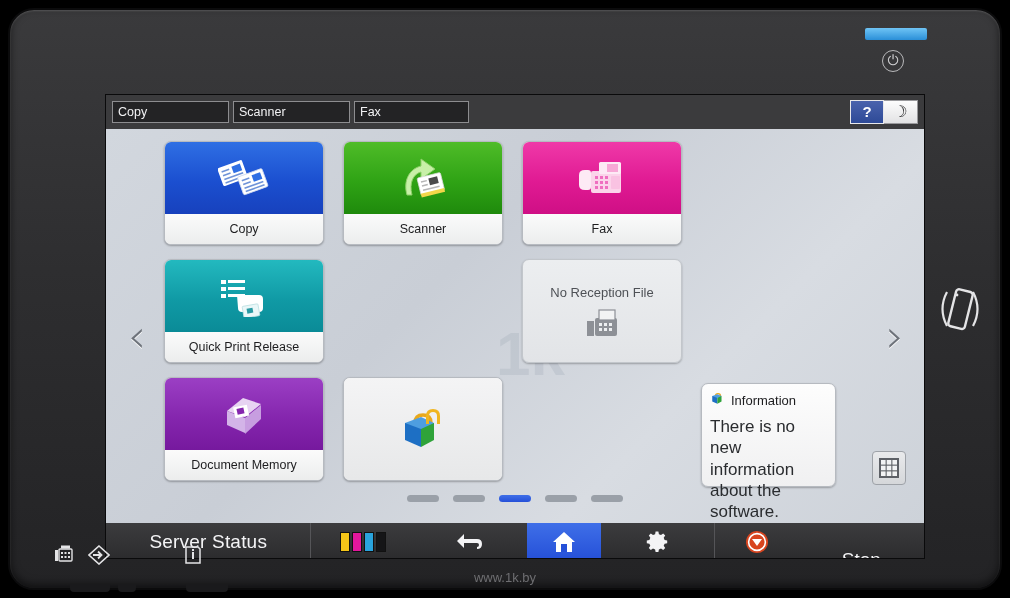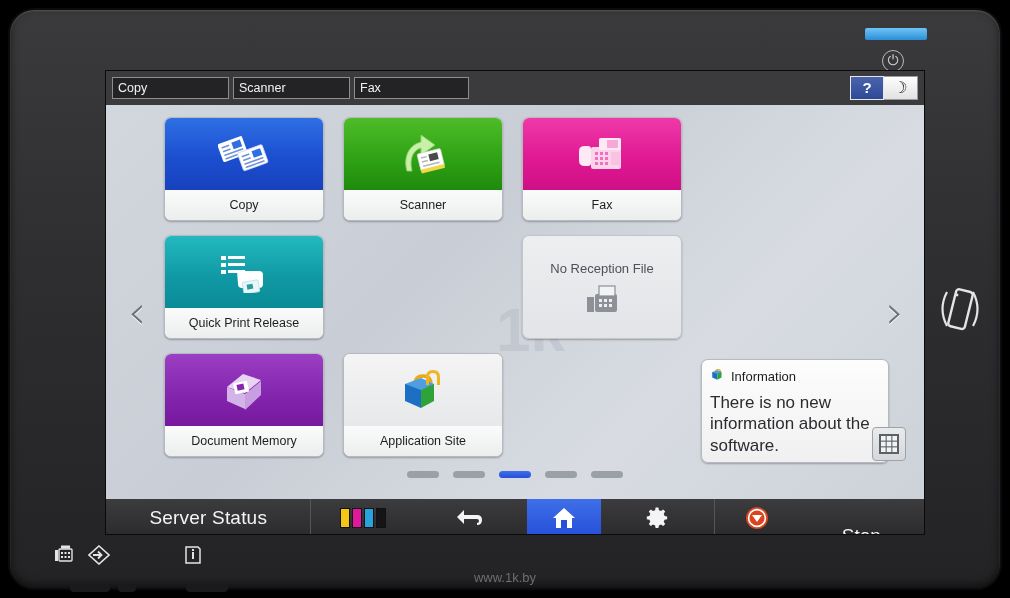--- a/index.html
+++ b/index.html
@@ -36,21 +36,21 @@
     position: absolute; left: 872px; top: 40px;
     width: 22px; height: 22px;
     border: 1.6px solid #b9b9bb;
     border-radius: 50%;
     color: #cfcfd1; font-size: 14px; line-height: 19px; text-align: center;
   }
 
   
   #lcd {
     position: absolute;
-    left: 95px; top: 60px;
+    left: 95px; top: 84px;
     width: 820px; height: 465px;
     background: #1c1c1e;
     border: 1px solid #0a0a0b;
     overflow: hidden;
   }
 
   
   #topbar {
     position: absolute; left: 0; top: 0;
     width: 100%; height: 34px;
@@ -172,21 +172,21 @@
     padding-top: 6px;
   }
   .flat-text {
     color: #4e5156; font-size: 13px; text-align: center;
   }
   .flat-icon { margin-top: 9px; }
 
   
   #info-widget {
     position: absolute; left: 595px; top: 254px;
-    width: 188px; height: 104px;
+    width: 135px; height: 104px;
     background: linear-gradient(180deg,#fdfdfd,#f0f0f1);
     border: 1px solid #b6bac0;
     border-radius: 7px;
     box-shadow: 0 1px 2px rgba(0,0,0,.28);
     padding: 6px 8px;
   }
   #info-head {
     display: flex; align-items: center; gap: 5px;
     margin-bottom: 6px;
   }
@@ -418,21 +418,20 @@
         <div class="tile c-white">
           <div class="tile-icon">
             <svg width="50" height="46" viewBox="0 0 50 46">
               <path d="M17 17 q0-8 8-8 q8 0 8 8" fill="none" stroke="#e8a81c" stroke-width="3.4"></path>
               <path d="M7 17 l16 0 0 24 -16-7 z" fill="#1d6fc4"></path>
               <path d="M23 17 l13 0 0 17 -13 7 z" fill="#2fa33a"></path>
               <path d="M7 17 l16-6 13 6 -13 6 z" fill="#4e9ee0"></path>
               <path d="M28 10 q0-7 7-7 q7 0 7 7 l0 8 -3 0 0-8 q0-4-4-4 q-4 0-4 4 l0 8 -3 0 z" fill="#f0b51f"></path>
             </svg>
           </div>
-          <div class="tile-label">Application Site</div>
         </div>
 
       </div>
 
       <div id="info-widget">
         <div id="info-head">
           <span>
             <svg width="16" height="16" viewBox="0 0 50 46">
               <path d="M17 17 q0-8 8-8 q8 0 8 8" fill="none" stroke="#e8a81c" stroke-width="4"></path>
               <path d="M7 17 l16 0 0 24 -16-7 z" fill="#1d6fc4"></path>

